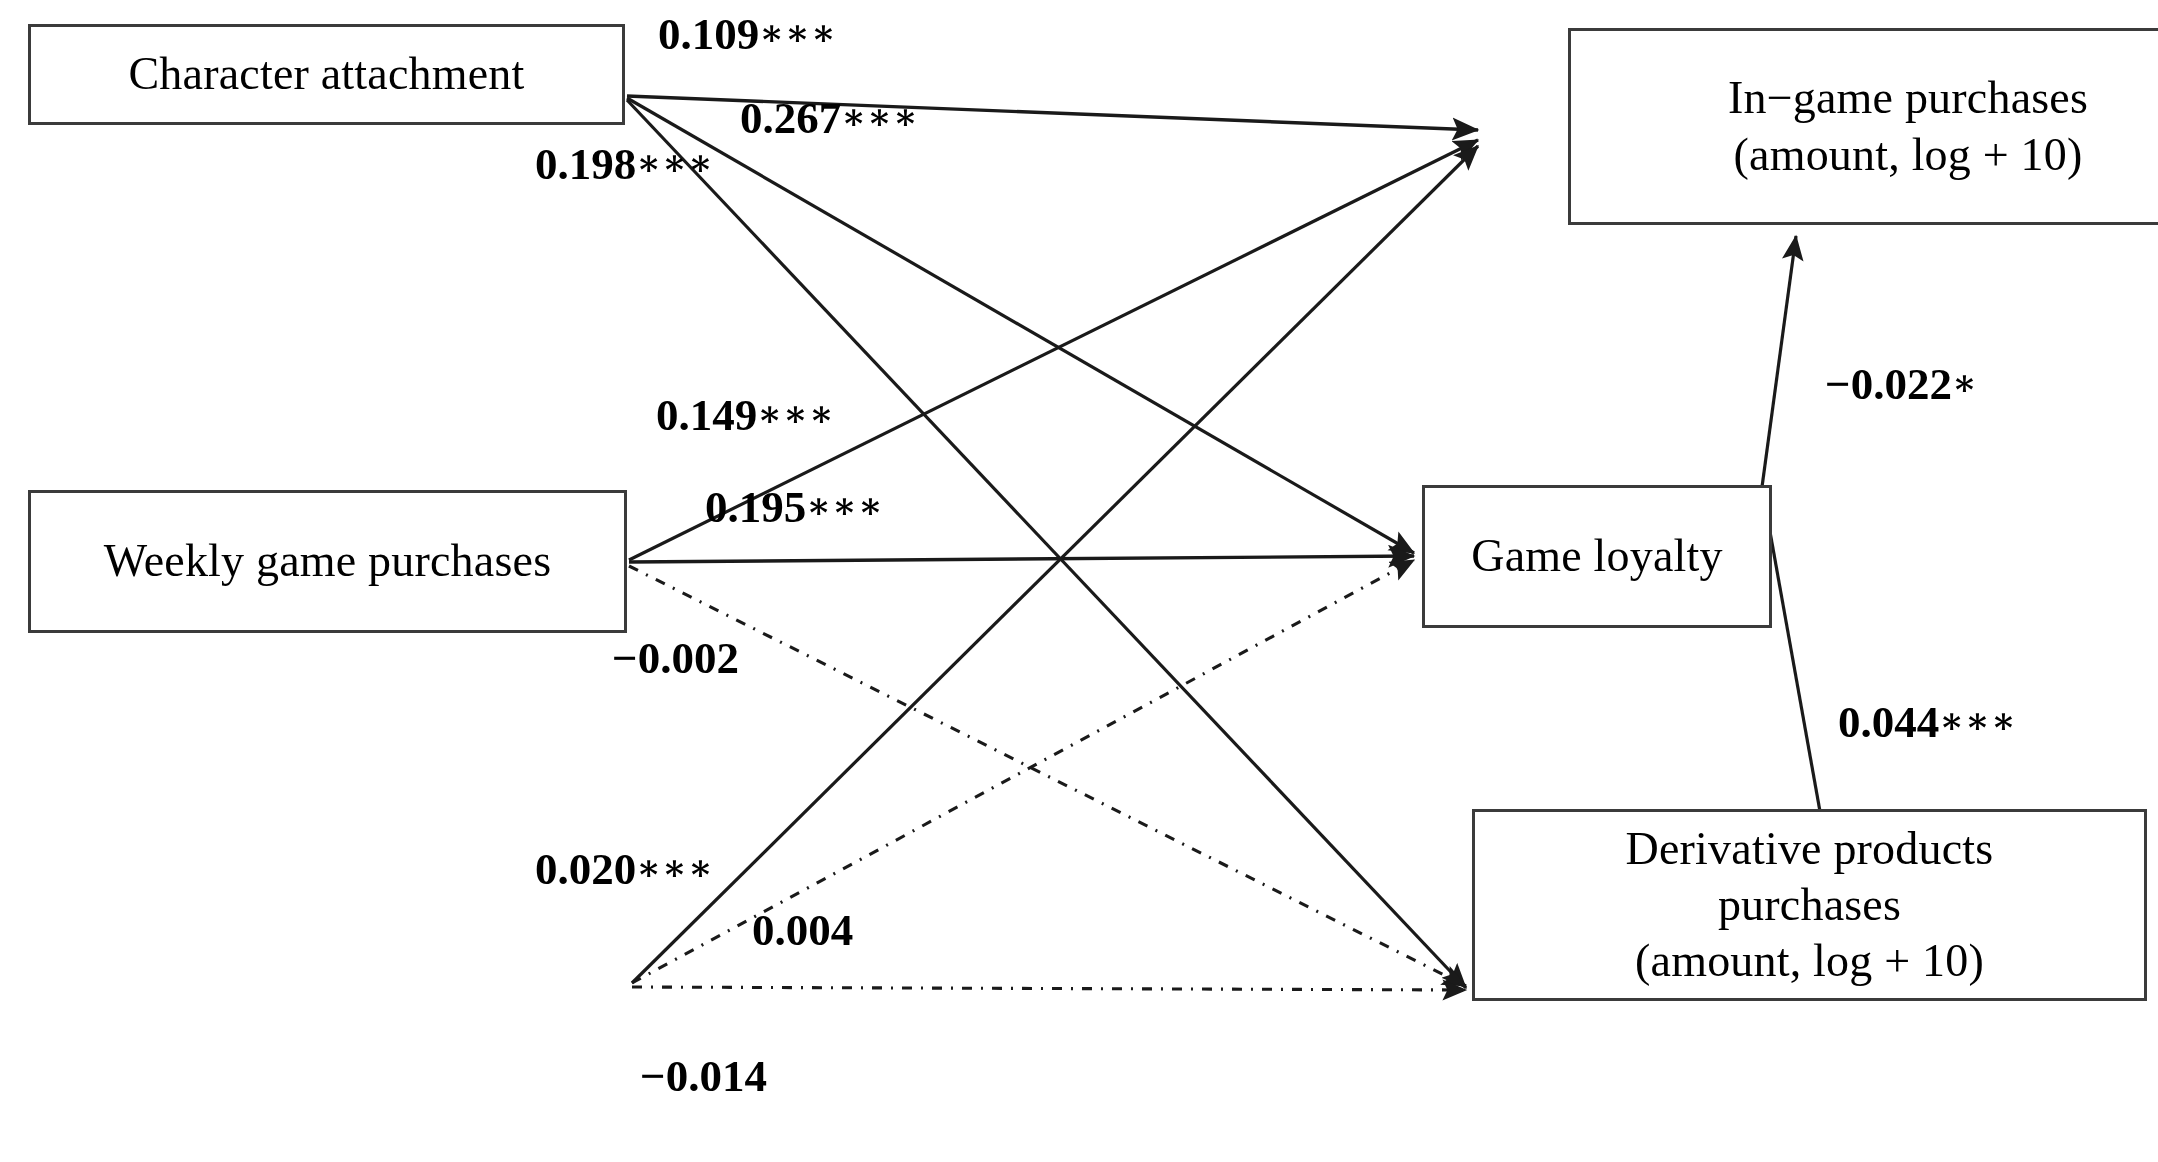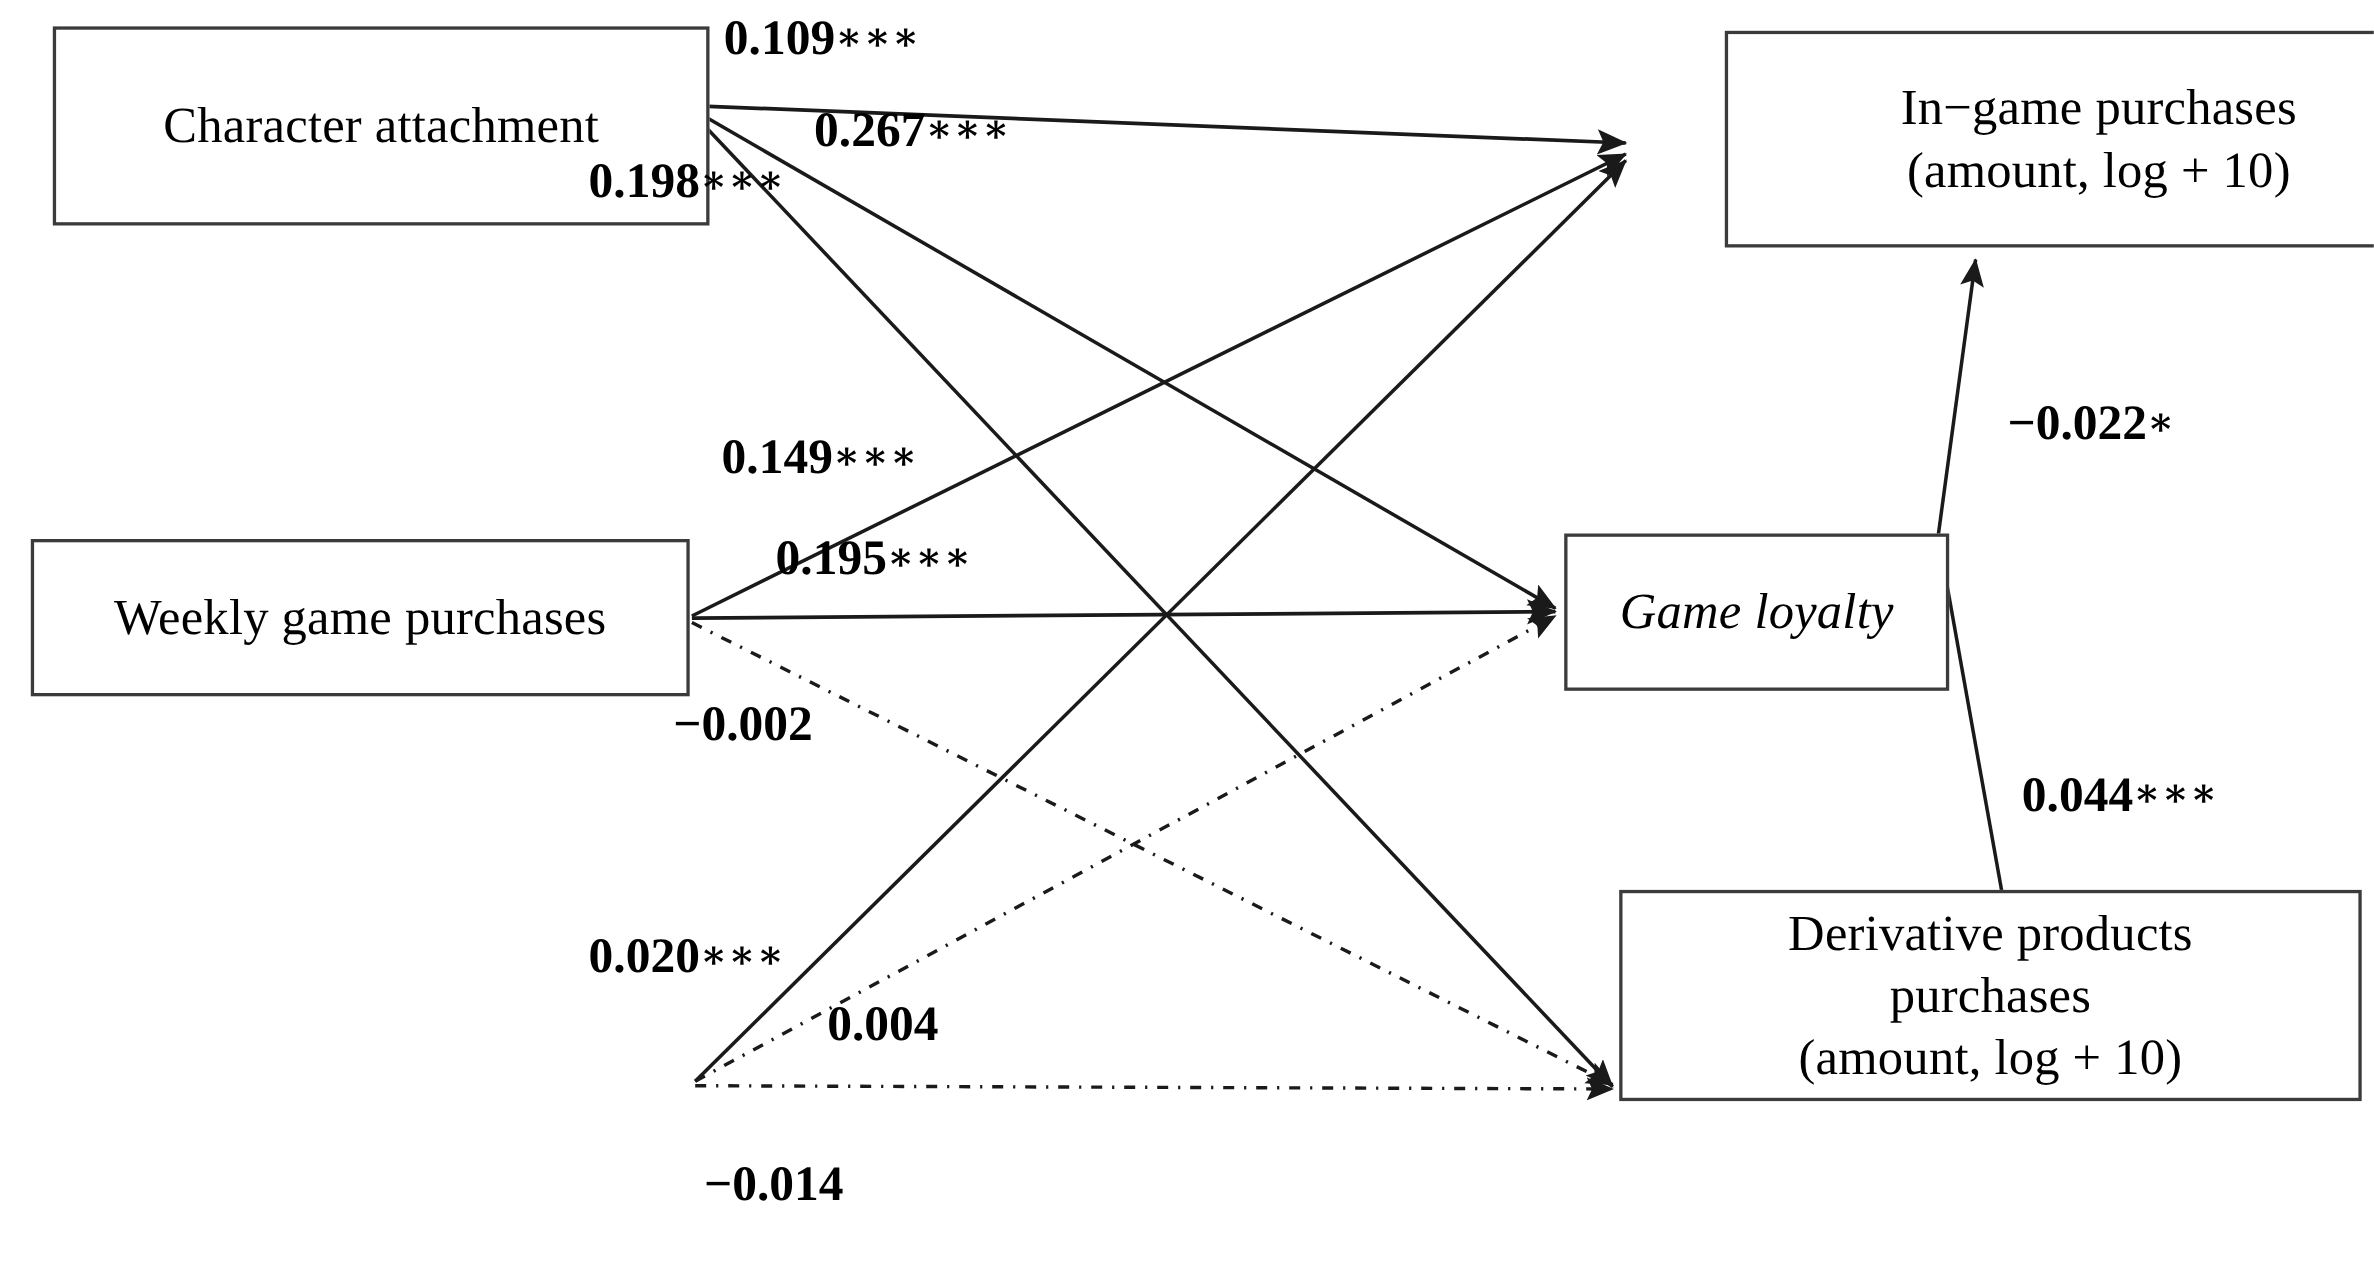--- a/index.html
+++ b/index.html
@@ -65,35 +65,35 @@
     <line x1="629" y1="566" x2="1466" y2="986" stroke="#1a1a1a" stroke-width="3.1" stroke-dasharray="10,9,2,9" marker-end="url(#arrowhead)"></line>
 
     <line x1="632" y1="983" x2="1478" y2="146" stroke="#1a1a1a" stroke-width="3.2" marker-end="url(#arrowhead)"></line>
     <line x1="632" y1="983" x2="1414" y2="560" stroke="#1a1a1a" stroke-width="3.1" stroke-dasharray="10,9,2,9" marker-end="url(#arrowhead)"></line>
     <line x1="632" y1="987" x2="1466" y2="990" stroke="#1a1a1a" stroke-width="3.1" stroke-dasharray="10,9,2,9" marker-end="url(#arrowhead)"></line>
 
     <line x1="1762" y1="487" x2="1796" y2="236" stroke="#1a1a1a" stroke-width="3.2" marker-end="url(#arrowhead)"></line>
     <line x1="1762" y1="487" x2="1826" y2="845" stroke="#1a1a1a" stroke-width="3.2" marker-end="url(#arrowhead)"></line>
   </svg>
 
-  <div class="node" style="left:28px;top:24px;width:597px;height:181px;margin-left:20px;">
+  <div class="node" style="left:28px;top:24px;width:597px;height:101px;">
     <span class="nodetext">Character attachment</span>
   </div>
 
   <div class="node" style="left:28px;top:490px;width:599px;height:143px;">
     <span class="nodetext">Weekly game purchases</span>
   </div>
 
 
   <div class="node" style="left:1568px;top:28px;width:680px;height:197px;">
     <span class="nodetext">In−game purchases
 (amount, log + 10)</span>
   </div>
 
-  <div class="node" style="left:1422px;top:485px;width:350px;height:143px;font-style:italic;">
+  <div class="node" style="left:1422px;top:485px;width:350px;height:143px;">
     <span class="nodetext">Game loyalty</span>
   </div>
 
   <div class="node" style="left:1472px;top:809px;width:675px;height:192px;">
     <span class="nodetext">Derivative products
 purchases
 (amount, log + 10)</span>
   </div>
 
   <div class="plabel" style="left:658px;top:12px;">

